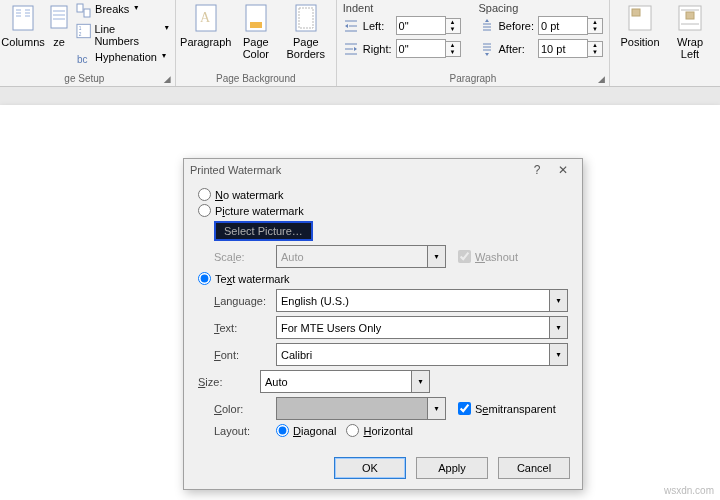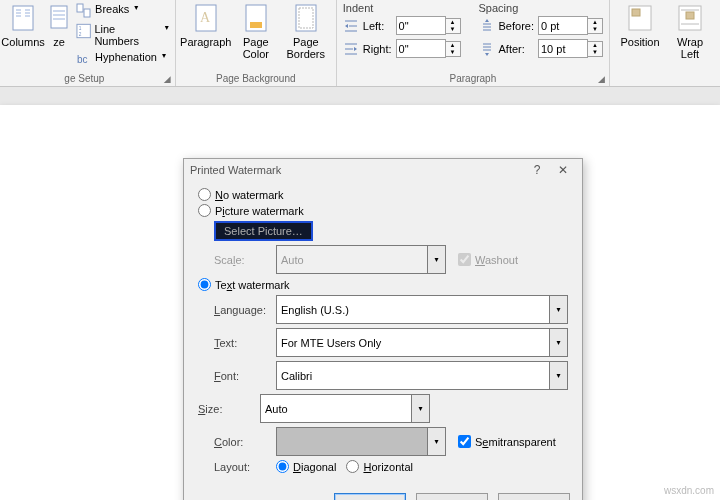--- a/index.html
+++ b/index.html
@@ -152,21 +152,21 @@
   .combo {
     display: flex;
     flex: 1;
     align-items: stretch;
   }
   .combo input {
     flex: 1;
     border: 1px solid #7a7a7a;
     padding: 2px 4px;
     font-size: 11px;
-    height: 29px;
+    height: 23px;
     box-sizing: border-box;
   }
   .combo .btn {
     width: 17px;
     border: 1px solid #7a7a7a;
     border-left: none;
     background: #e9e9e9;
     display: flex;
     align-items: center;
     justify-content: center;

